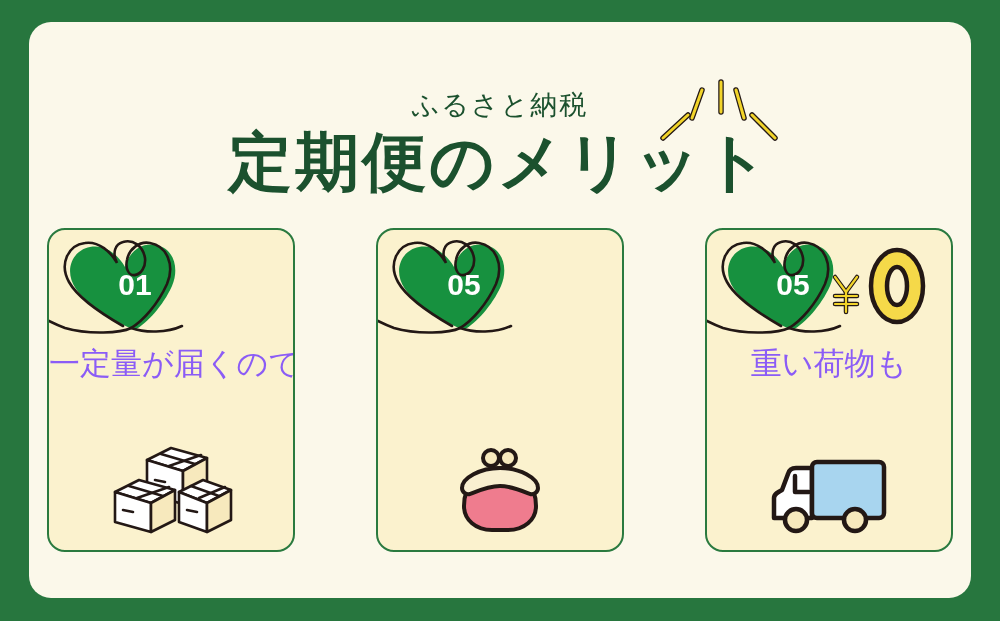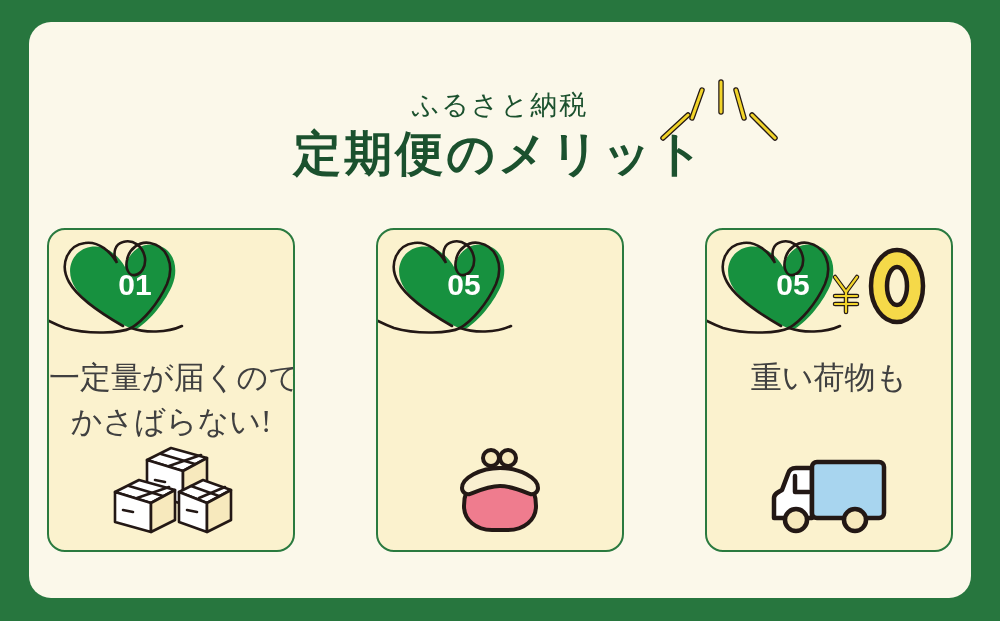--- a/index.html
+++ b/index.html
@@ -43,21 +43,21 @@
   .subtitle {
     font-size: 27px;
     letter-spacing: 2px;
     color: #1b512e;
     font-family: "Liberation Serif", "DejaVu Serif", serif;
     line-height: 1.1;
     margin-top: 47px;
   }
   .maintitle {
     margin-top: 6px;
-    font-size: 48px;
+    font-size: 64px;
     font-weight: bold;
     letter-spacing: 3px;
     color: #1b512e;
     line-height: 1.12;
     font-family: "Liberation Serif", "DejaVu Serif", serif;
   }
 
   .burst {
     position: absolute;
     left: 616px;
@@ -123,26 +123,25 @@
     height: 80px;
     z-index: 2;
   }
 
   .card-text {
     position: absolute;
     left: 0;
     top: 112px;
     width: 100%;
     text-align: center;
-    color: #404040;
+    color: #8b5cf6;
     font-size: 31px;
     line-height: 1.42;
     letter-spacing: 0px;
     font-family: "Liberation Serif", "DejaVu Serif", serif;
-    margin-top: 14px;
   }
   .card-text .line {
     display: block;
     white-space: nowrap;
   }
 
   .card-icon {
     position: absolute;
     left: 0;
     bottom: 12px;
@@ -190,21 +189,20 @@
             <path d="M74 92 C60 84 30 66 20 48 C10 30 19 11 36 9 C50 7 62 18 68 29 C63 19 66 10 74 8 C84 5 94 12 96 24 C97 33 92 40 86 41" fill="none" stroke="#231815" stroke-width="2.6" stroke-linecap="round"></path>
             <path d="M86 41 C80 42 76 35 78 26 C80 15 90 7 101 9 C118 12 126 31 118 50 C109 70 94 87 82 94" fill="none" stroke="#231815" stroke-width="2.6" stroke-linecap="round"></path>
             <path d="M82 94 C72 99 40 101 16 94 C8 91 2 88 -2 86" fill="none" stroke="#231815" stroke-width="2.6" stroke-linecap="round"></path>
             <path d="M82 94 C96 99 118 99 133 92" fill="none" stroke="#231815" stroke-width="2.6" stroke-linecap="round"></path>
           </svg>
           <div class="badge-num">01</div>
         </div>
 
         <div class="card-text">
           <span class="line">一定量が届くので</span>
-          <span class="line">かさばらない!</span>
         </div>
 
         <div class="card-icon">
           <svg width="128" height="100" viewBox="0 0 128 100">
             <g stroke="#231815" stroke-width="2.6" stroke-linejoin="round" stroke-linecap="round">
 
               <polygon points="40,22 64,10 100,20 76,33" fill="#ffffff"></polygon>
               <polygon points="40,22 76,33 76,66 40,56" fill="#ffffff"></polygon>
               <polygon points="76,33 100,20 100,54 76,66" fill="#f7e9bd"></polygon>
               <line x1="54" y1="16" x2="88" y2="26"></line>

